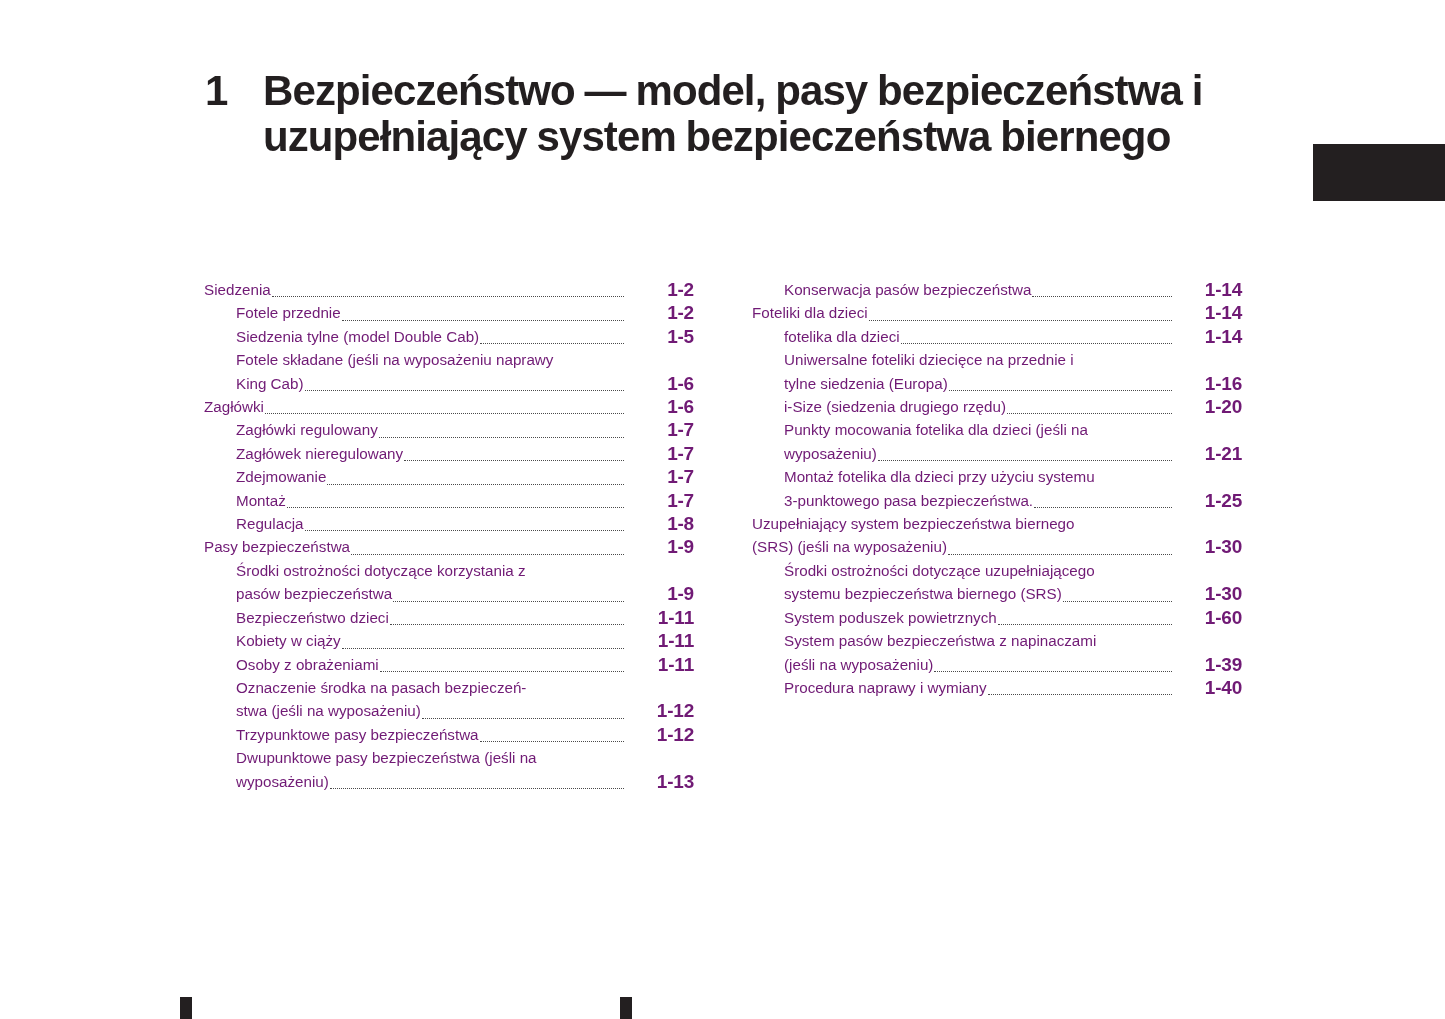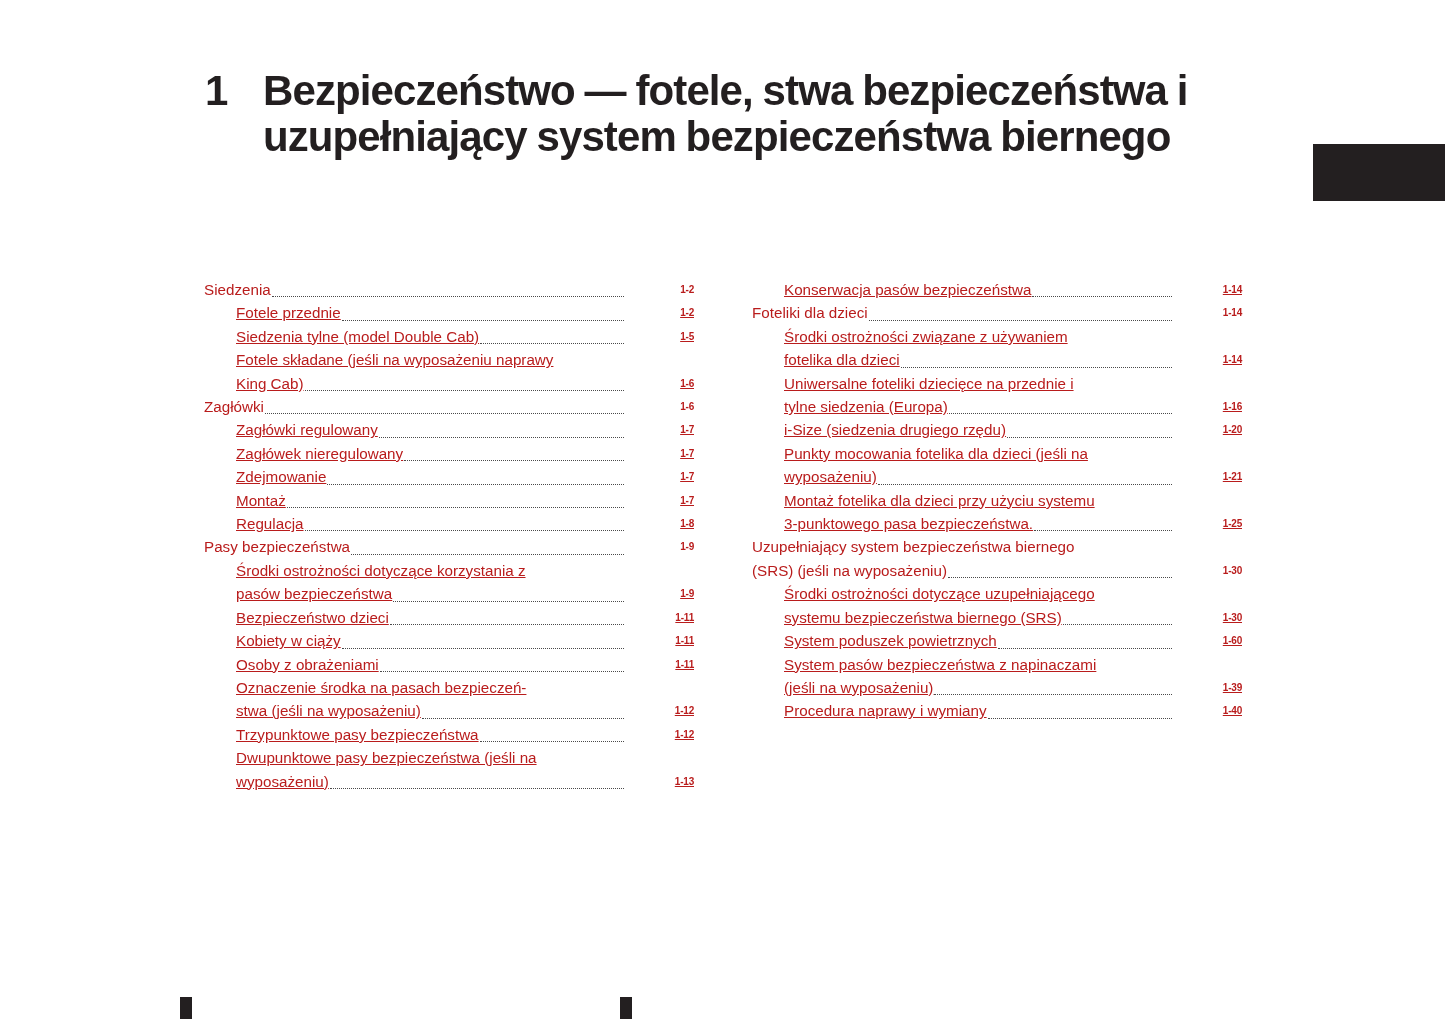--- a/index.html
+++ b/index.html
@@ -66,40 +66,40 @@
     position: relative;
   }
   .toc-col-left  { margin-left: 204px; width: 490px; }
   .toc-col-right { margin-left: 58px;  width: 490px; }
 
   .toc-entry {
     display: flex;
     align-items: flex-end;
     font-size: 15.2px;
     line-height: 23.4px;
-    color: #b91c1c;
-  }
-  .toc-entry.level-2 { padding-left: 32px; text-decoration: underline; }
+    color: #701a75;
+  }
+  .toc-entry.level-2 { padding-left: 32px; }
   
   .toc-label {
     display: inline;
   }
   .toc-leader {
     flex: 1 1 auto;
     min-width: 6px;
     margin: 0 2px 4px 1px;
     height: 10px;
     border-bottom: 1.6px dotted #4a4a4a;
     align-self: flex-end;
   }
   .toc-page {
     flex: 0 0 58px;
     text-align: right;
     font-weight: bold;
-    font-size: 10px;
+    font-size: 19px;
     letter-spacing: -0.2px;
     padding-left: 10px;
     white-space: nowrap;
   }
 
   
   .toc-multi {
     display: block;
     width: 100%;
   }
@@ -124,21 +124,21 @@
   .reg-mark-1 { left: 180px; }
   .reg-mark-2 { left: 620px; }
 </style>
 </head>
 <body>
 
 <div class="chapter-tab"></div>
 
 <div class="heading">
   <div class="heading-number">1</div>
-  <div class="heading-title">Bezpieczeństwo — fotele, stwa bezpieczeństwa i uzupełniający system bezpieczeństwa biernego</div>
+  <div class="heading-title">Bezpieczeństwo — model, pasy bezpieczeństwa i uzupełniający system bezpieczeństwa biernego</div>
 </div>
 
 <div class="toc">
   <div class="toc-col toc-col-left" id="toc-left">
       <div class="toc-entry">
         <div class="toc-multi">
           <span class="toc-line-last">
             <span class="toc-label">Siedzenia</span>
             <span class="toc-leader"></span>
             <span class="toc-page">1-2</span>
@@ -317,21 +317,20 @@
         <div class="toc-multi">
           <span class="toc-line-last">
             <span class="toc-label">Foteliki dla dzieci</span>
             <span class="toc-leader"></span>
             <span class="toc-page">1-14</span>
           </span>
         </div>
       </div>
       <div class="toc-entry level-2">
         <div class="toc-multi">
-          <span class="toc-line-plain">Środki ostrożności związane z używaniem</span>
           <span class="toc-line-last">
             <span class="toc-label">fotelika dla dzieci</span>
             <span class="toc-leader"></span>
             <span class="toc-page">1-14</span>
           </span>
         </div>
       </div>
       <div class="toc-entry level-2">
         <div class="toc-multi">
           <span class="toc-line-plain">Uniwersalne foteliki dziecięce na przednie i</span>

